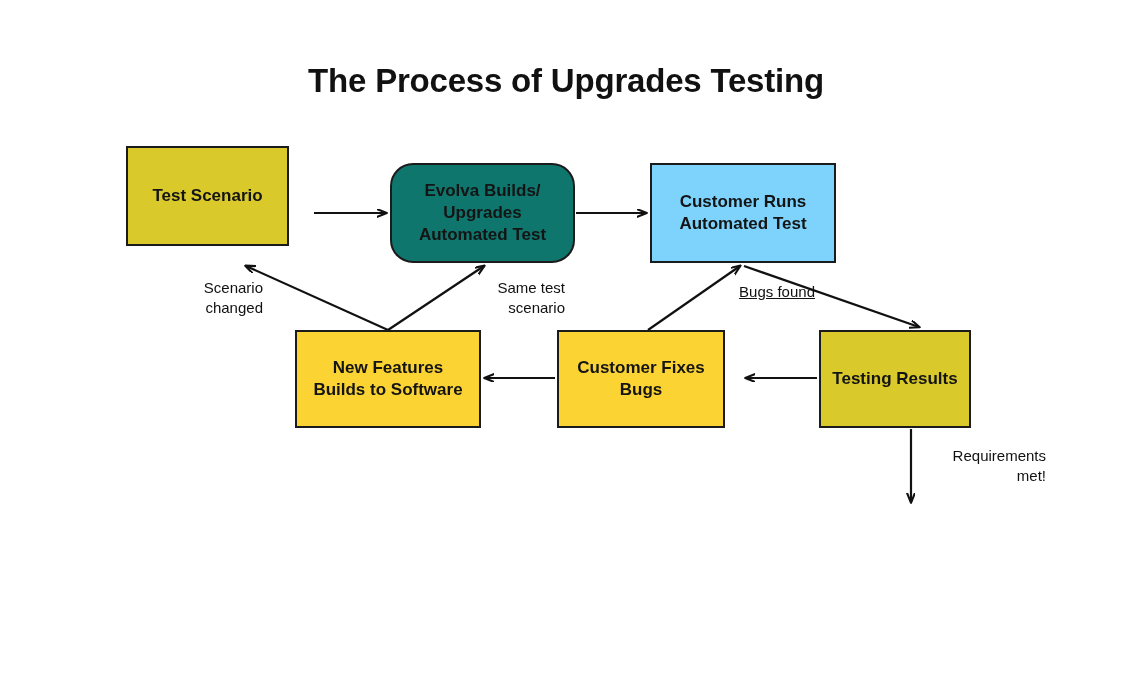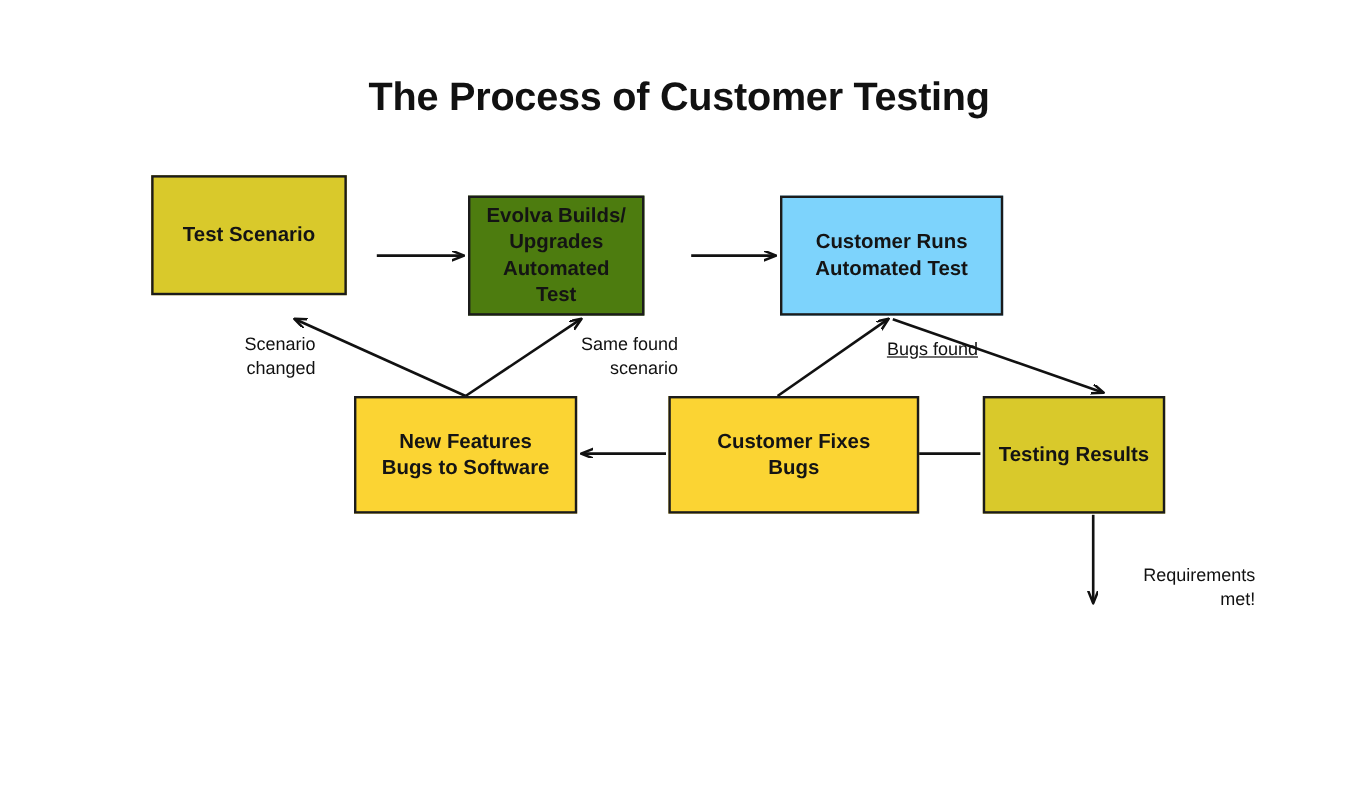--- a/index.html
+++ b/index.html
@@ -57,21 +57,21 @@
     width: 1132px;
     height: 673px;
     pointer-events: none;
   }
 </style>
 </head>
 <body>
 
 <div id="canvas">
 
-  <div id="title">The Process of Customer Testing</div>
+  <div id="title">The Process of Upgrades Testing</div>
 
   <svg id="arrows" viewBox="0 0 1132 673" xmlns="http://www.w3.org/2000/svg">
     <defs>
       <marker id="ah" markerWidth="11" markerHeight="11" refX="9.2" refY="4" orient="auto" markerUnits="userSpaceOnUse">
         <path d="M0,0 L10,4 L0,8" fill="none" stroke="#111111" stroke-width="2.1" stroke-linecap="round" stroke-linejoin="round"></path>
       </marker>
     </defs>
 
     <line x1="314" y1="213" x2="386" y2="213" stroke="#111111" stroke-width="2.2" marker-end="url(#ah)"></line>
 
@@ -89,50 +89,50 @@
 
     <line x1="555" y1="378" x2="485" y2="378" stroke="#111111" stroke-width="2.2" marker-end="url(#ah)"></line>
 
     <line x1="911" y1="429" x2="911" y2="502" stroke="#111111" stroke-width="2.2" marker-end="url(#ah)"></line>
   </svg>
 
   <div class="node" style="left:126px; top:146px; width:163px; height:100px; background:#D9C92B;">
     <span>Test Scenario</span>
   </div>
 
-  <div class="node" style="left:390px; top:163px; width:147px; height:100px; background:#4d7c0f;">
+  <div class="node" style="left:390px; top:163px; width:185px; height:100px; background:#0f766e;border-radius:23px;">
     <span>Evolva Builds/
 Upgrades
 Automated Test</span>
   </div>
 
   <div class="node" style="left:650px; top:163px; width:186px; height:100px; background:#7dd3fc;">
     <span>Customer Runs
 Automated Test</span>
   </div>
 
   <div class="node" style="left:295px; top:330px; width:186px; height:98px; background:#FBD433;">
     <span>New Features
-Bugs to Software</span>
+Builds to Software</span>
   </div>
 
-  <div class="node" style="left:557px; top:330px; width:209px; height:98px; background:#FBD433;">
+  <div class="node" style="left:557px; top:330px; width:168px; height:98px; background:#FBD433;">
     <span>Customer Fixes
 Bugs</span>
   </div>
 
   <div class="node" style="left:819px; top:330px; width:152px; height:98px; background:#D9C92B;">
     <span>Testing Results</span>
   </div>
 
 
   <div class="edge-label" style="left:163px; top:278px; width:100px;">Scenario
 changed</div>
 
-  <div class="edge-label" style="left:465px; top:278px; width:100px;">Same found
+  <div class="edge-label" style="left:465px; top:278px; width:100px;">Same test
 scenario</div>
 
   <div class="edge-label" style="left:700px; top:282px; width:115px;text-decoration:underline;">Bugs found</div>
 
-  <div class="edge-label" style="left:920px; top:446px; width:126px;margin-top:24px;">Requirements
+  <div class="edge-label" style="left:920px; top:446px; width:126px;">Requirements
 met!</div>
 
 </div>
 
 </body></html>

